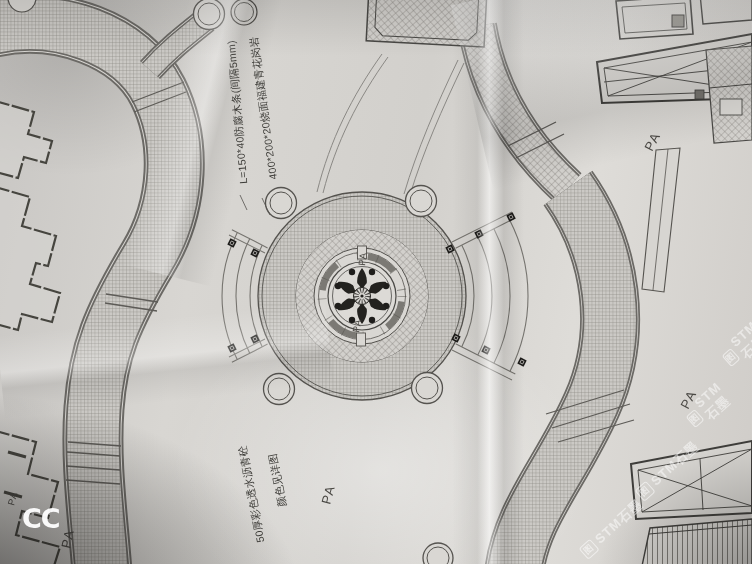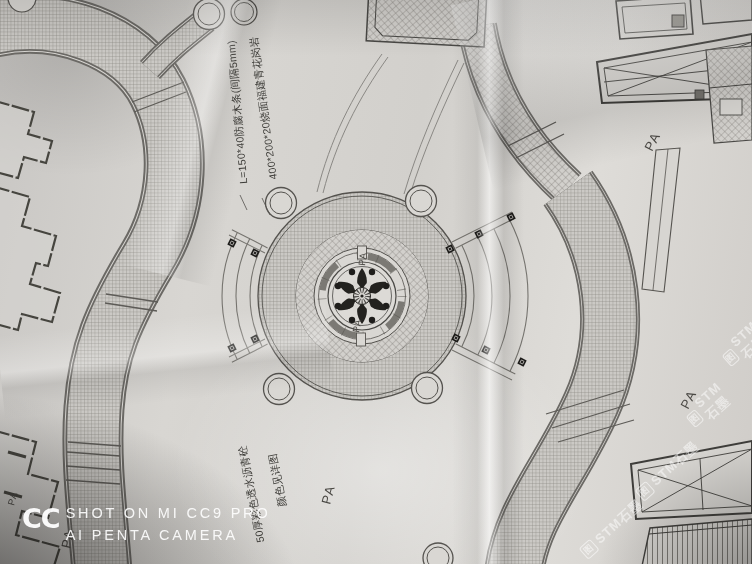--- a/index.html
+++ b/index.html
@@ -323,19 +323,15 @@
   <span class="box">图</span>
   <span>STM石墨</span>
 </div>
 <div class="stockwm" style="left:612px;top:528px;">
   <span class="box">图</span>
   <span>STM石墨</span>
 </div>
 
 <div class="camwm">
   <div class="cclogo">CC</div>
-  <div class="camlines">
-    <div>SHOT ON MI CC9 PRO</div>
-    <div>AI PENTA CAMERA</div>
-  </div>
 </div>
 
 </div>
 
 </body></html>

